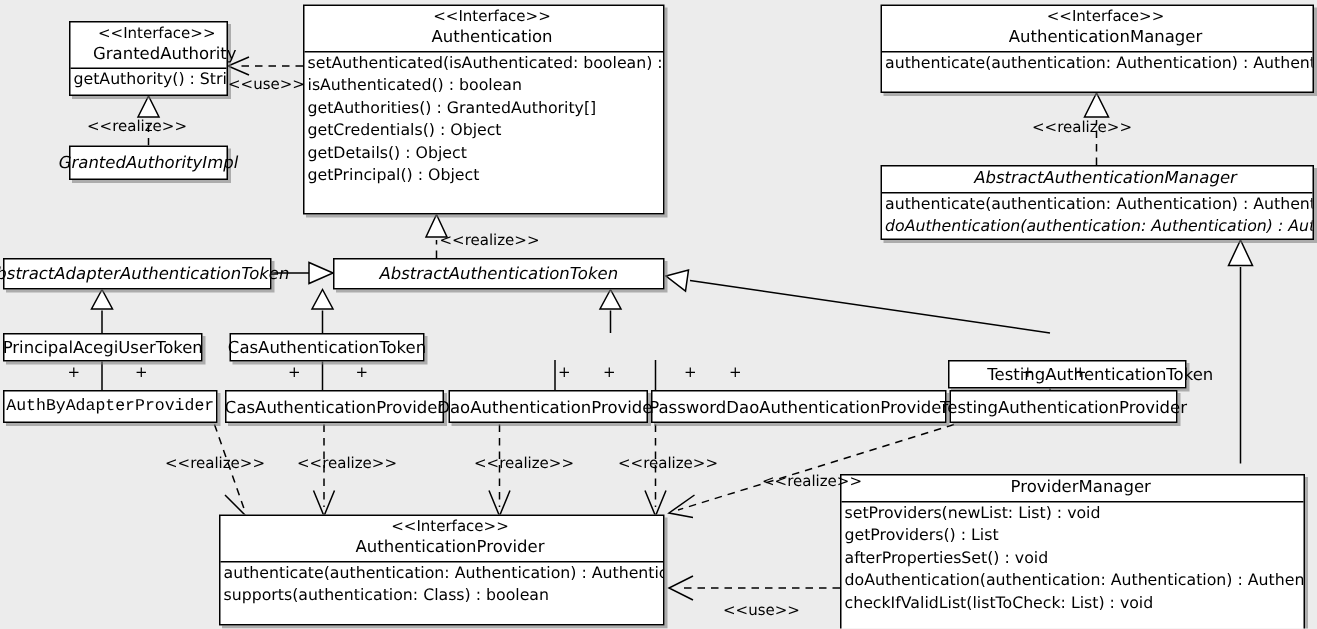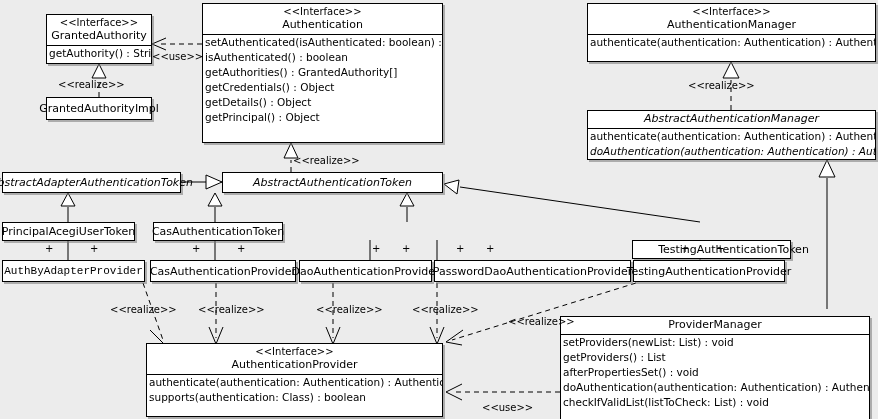--- a/index.html
+++ b/index.html
@@ -14,21 +14,21 @@
   .edges{position:absolute;left:0;top:0;width:878px;height:419px;overflow:visible;}
   .box{
     position:absolute;
     background:#ffffff;
     border:1px solid #000000;
     box-sizing:border-box;
     box-shadow:2px 2px 0 0 rgba(120,120,120,.55);
     z-index:5;
   }
   .hdr{
-    padding:1px 4px 2px 4px;
+    padding:1px 4px 2px 15px;
     text-align:center;
     line-height:1.25;
     white-space:nowrap;
   }
   .stereo{font-size:10px;text-align:center;line-height:1.3;}
   .cname{font-size:11px;text-align:center;line-height:1.3;}
   .cname.abs{font-style:italic;}
   .sep{border-top:1px solid #000;}
   .ops{padding:0;}
   .op{
@@ -128,21 +128,21 @@
   <div class="box" style="left:46px;top:14px;width:106px;height:50px;">
     <div class="hdr">
       <div class="stereo">&lt;&lt;Interface&gt;&gt;</div>
       <div class="cname">GrantedAuthority</div>
     </div>
     <div class="ops sep">
       <div class="op">getAuthority() : String</div>
     </div>
   </div>
 
-  <div class="box simple" style="left:46px;top:97px;width:106px;height:23px;">
+  <div class="box simple" style="left:46px;top:97px;width:106px;height:23px;font-style:italic;">
     <span>GrantedAuthorityImpl</span>
   </div>
 
   <div class="box" style="left:202px;top:3px;width:241px;height:140px;">
     <div class="hdr">
       <div class="stereo">&lt;&lt;Interface&gt;&gt;</div>
       <div class="cname">Authentication</div>
     </div>
     <div class="ops sep">
       <div class="op">setAuthenticated(isAuthenticated: boolean) : void</div>

